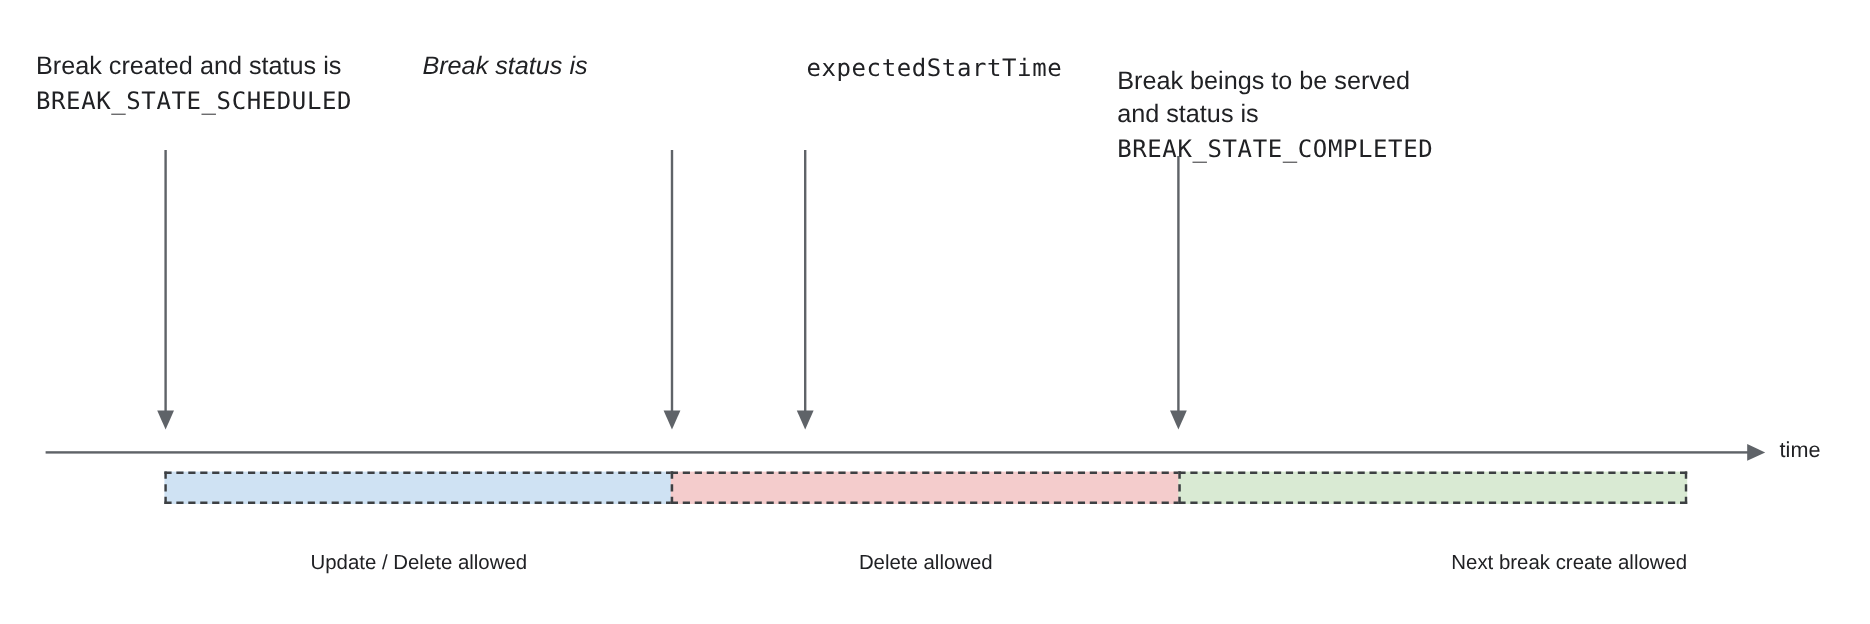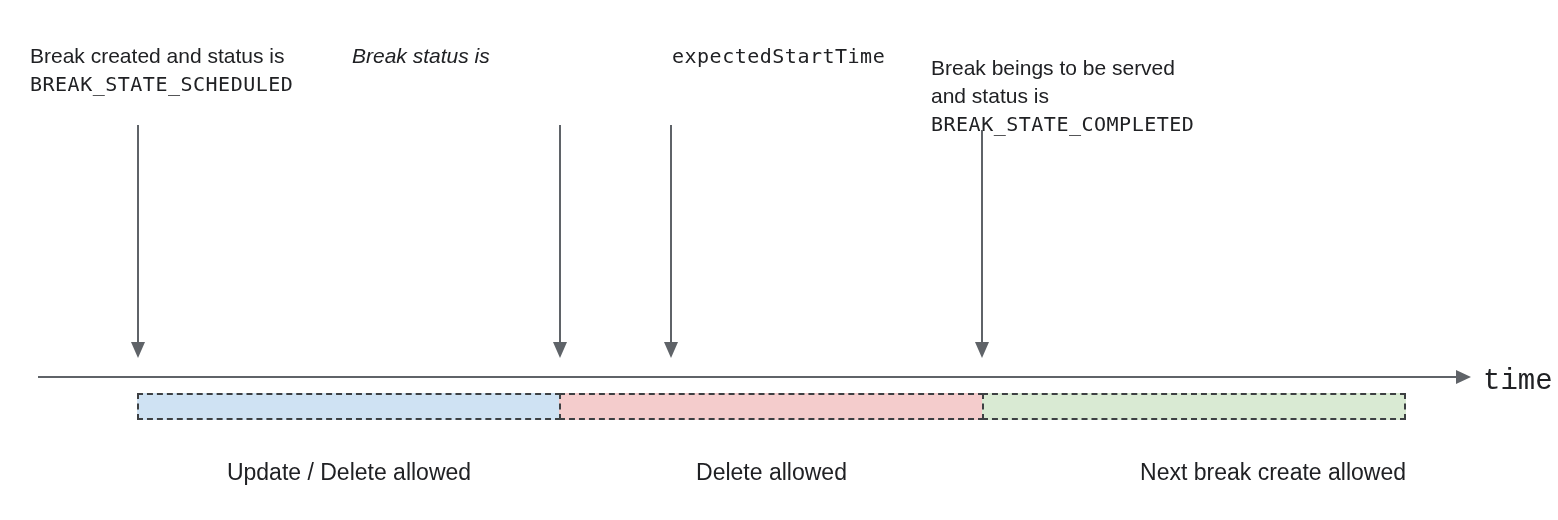--- a/index.html
+++ b/index.html
@@ -62,35 +62,34 @@
     width: 0;
     height: 0;
     border-top: 7px solid transparent;
     border-bottom: 7px solid transparent;
     border-left: 15px solid #5f6368;
   }
   .time-label {
     position: absolute;
     left: 1483px;
     top: 365px;
-    font-size: 29px;
+    font-size: 18px;
     color: #202124;
-    font-family: Liberation Mono, monospace;
   }
   .segment {
     position: absolute;
     top: 393px;
     height: 27px;
     border: 2px dashed #3d4043;
     box-sizing: border-box;
   }
   .segment-label {
     position: absolute;
     top: 459px;
-    font-size: 23px;
+    font-size: 17px;
     text-align: center;
     color: #202124;
   }
 </style>
 </head>
 <body>
 
 <div class="canvas">
 
   <div class="annotation" style="left:30px; top:42px;">

